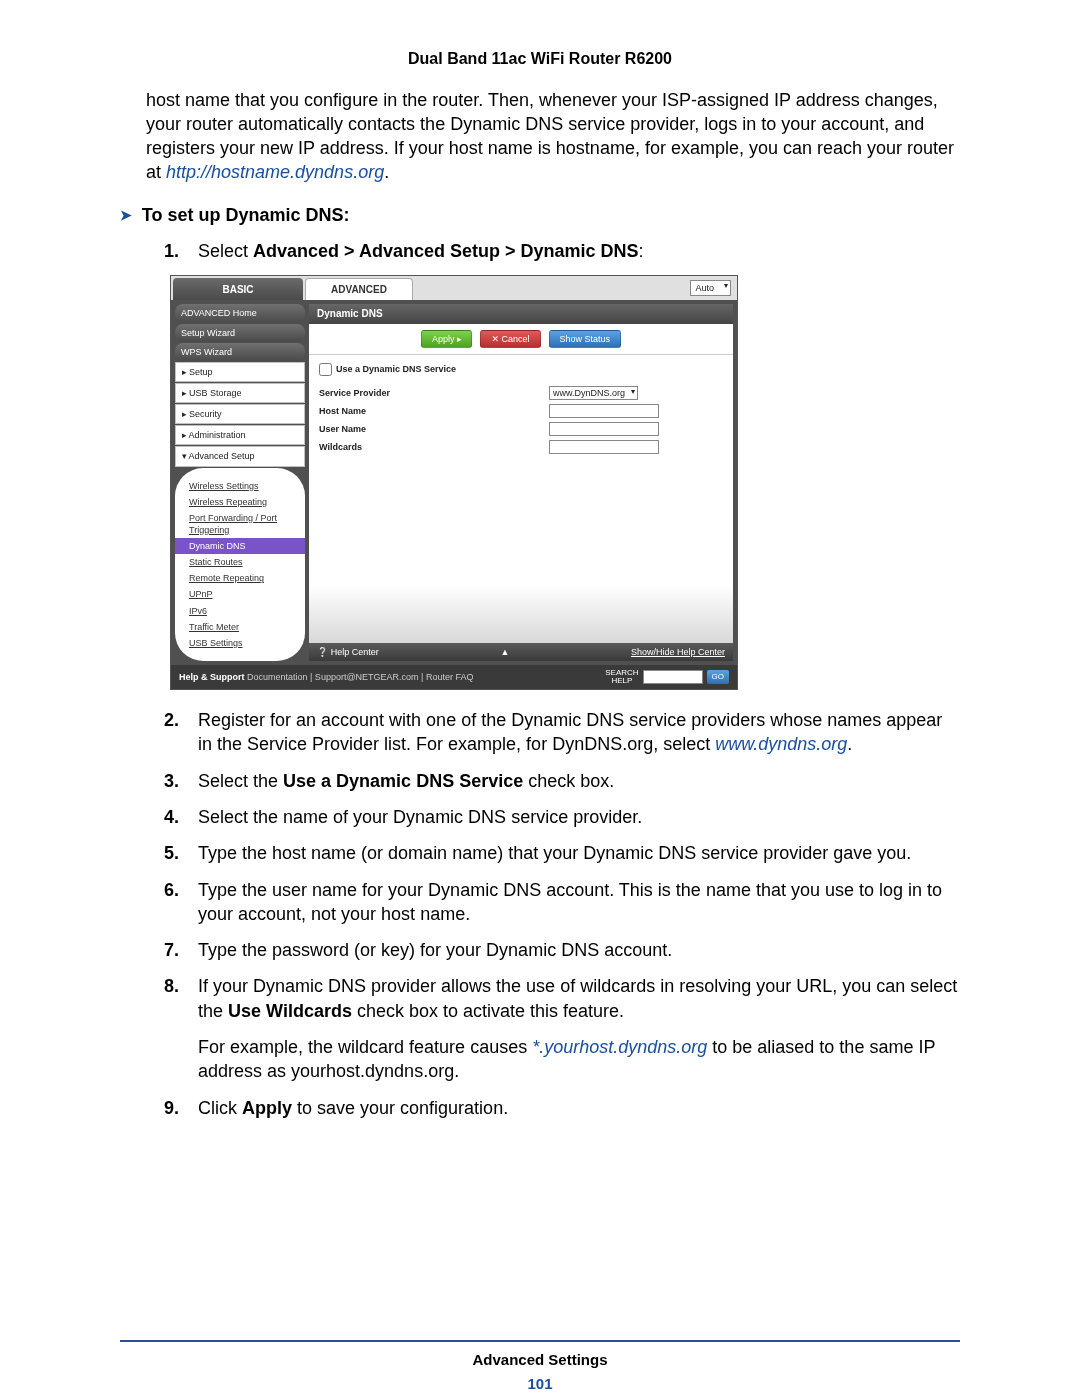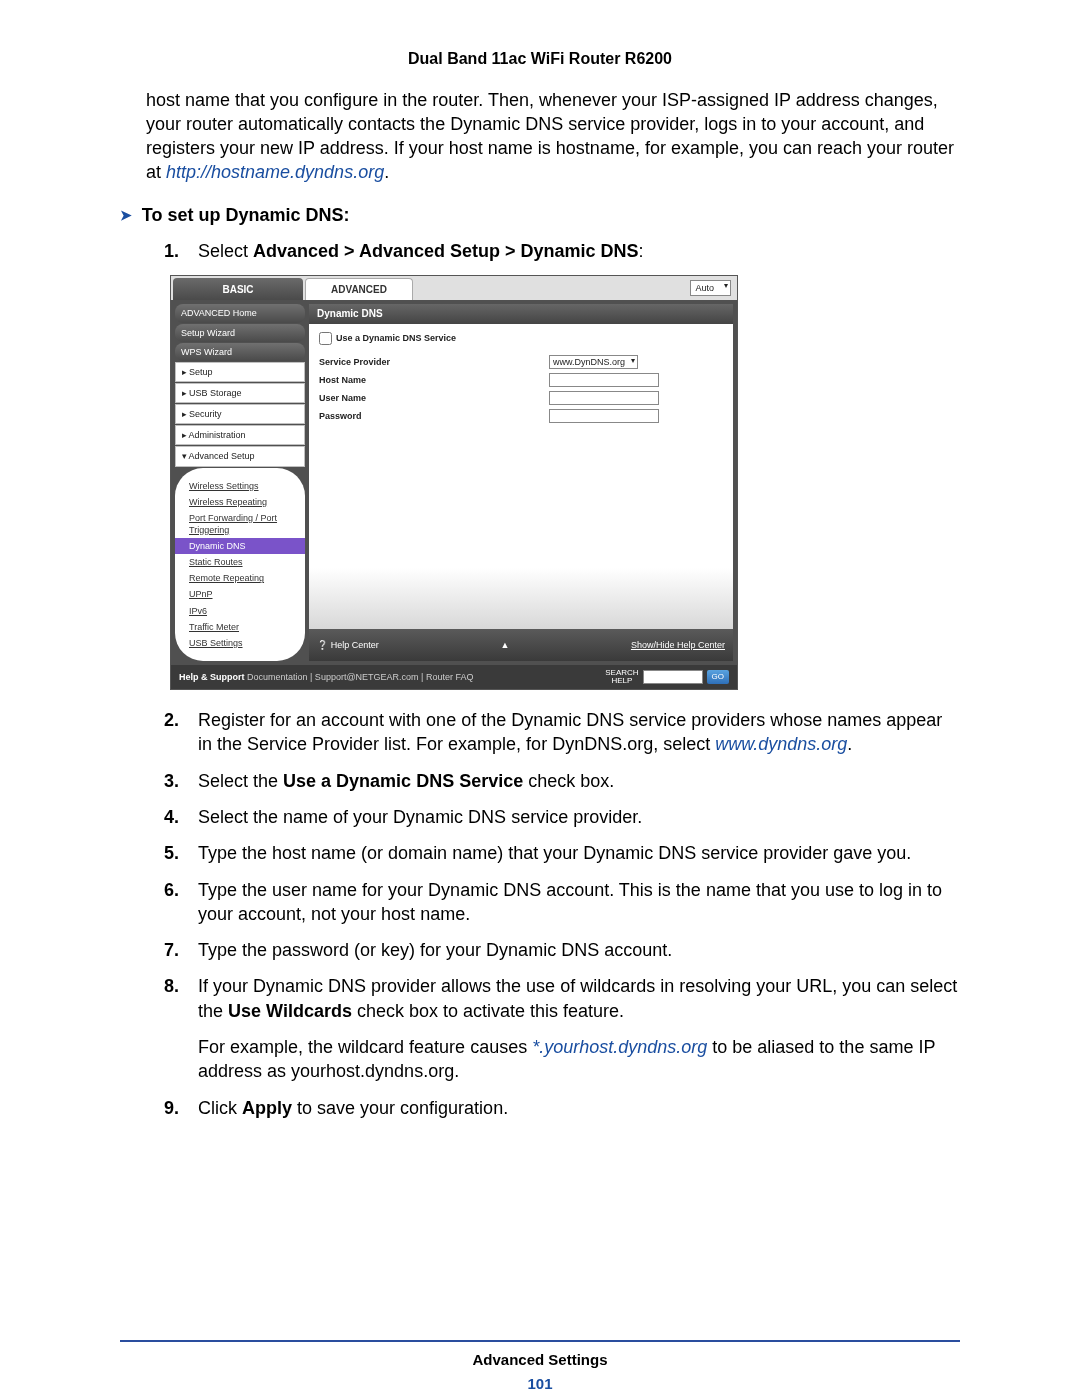--- a/index.html
+++ b/index.html
@@ -212,21 +212,21 @@
   }
   .form-row .sel::after {
     content: "▾";
     position: absolute; right: 2px; top: 0; font-size: 8px;
   }
   .chk { margin-right: 4px; }
   .help-bar {
     background: linear-gradient(#5a5a5a,#3a3a3a);
     color: #fff;
     font-size: 9px;
-    padding: 10px 8px;
+    padding: 3px 8px;
     display: flex;
     justify-content: space-between;
     align-items: center;
   }
   .help-bar .hl { text-decoration: underline; }
   .hs-bar {
     background: #3a3a3a;
     color: #ccc;
     font-size: 9px;
     padding: 4px 8px;
@@ -318,40 +318,45 @@
           <div class="sub-item">Static Routes</div>
           <div class="sub-item">Remote Repeating</div>
           <div class="sub-item">UPnP</div>
           <div class="sub-item">IPv6</div>
           <div class="sub-item">Traffic Meter</div>
           <div class="sub-item">USB Settings</div>
         </div>
       </div>
       <div class="ss-main">
         <div class="panel-title">Dynamic DNS</div>
+        <div class="btn-row">
+          <div class="ss-btn apply">Apply ▸</div>
+          <div class="ss-btn cancel">✕ Cancel</div>
+          <div class="ss-btn status">Show Status</div>
+        </div>
         <div class="form-area">
           <div class="form-row">
             <input type="checkbox" class="chk" style="">
             <span class="bold">Use a Dynamic DNS Service</span>
           </div>
           <div style="height:6px"></div>
           <div class="form-row">
             <span class="lbl">Service Provider</span>
             <span class="sel">www.DynDNS.org</span>
           </div>
           <div class="form-row">
             <span class="lbl">Host Name</span>
             <span class="fld"></span>
           </div>
           <div class="form-row">
             <span class="lbl">User Name</span>
             <span class="fld"></span>
           </div>
           <div class="form-row">
-            <span class="lbl">Password</span>
+            <span class="lbl">Wildcards</span>
             <span class="fld"></span>
           </div>
         </div>
         <div class="help-bar">
           <span>❔ Help Center</span>
           <span>▲</span>
           <span class="hl">Show/Hide Help Center</span>
         </div>
       </div>
     </div>

